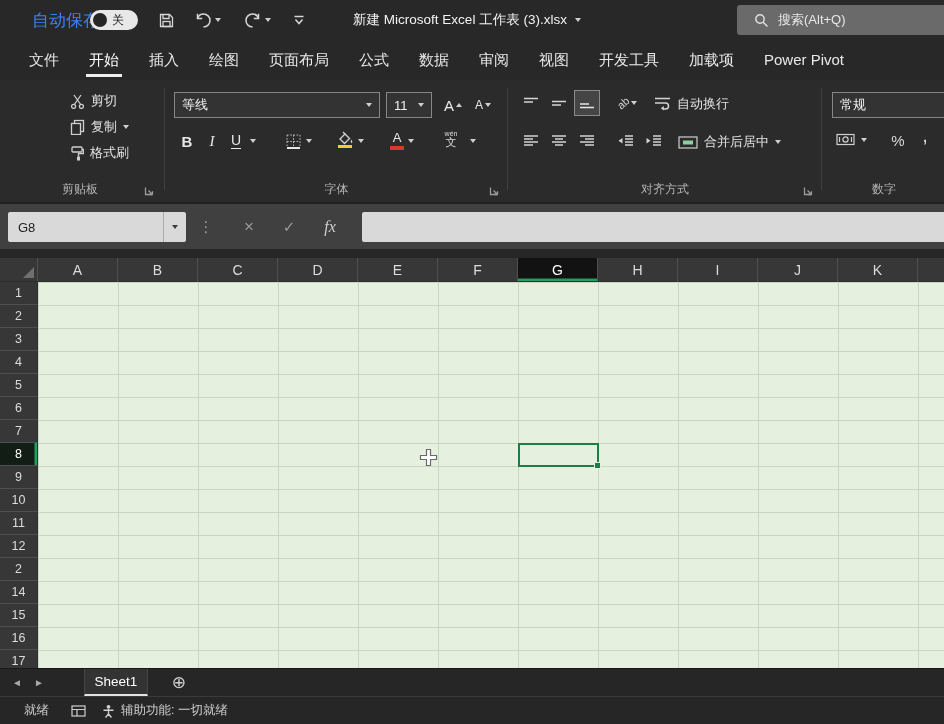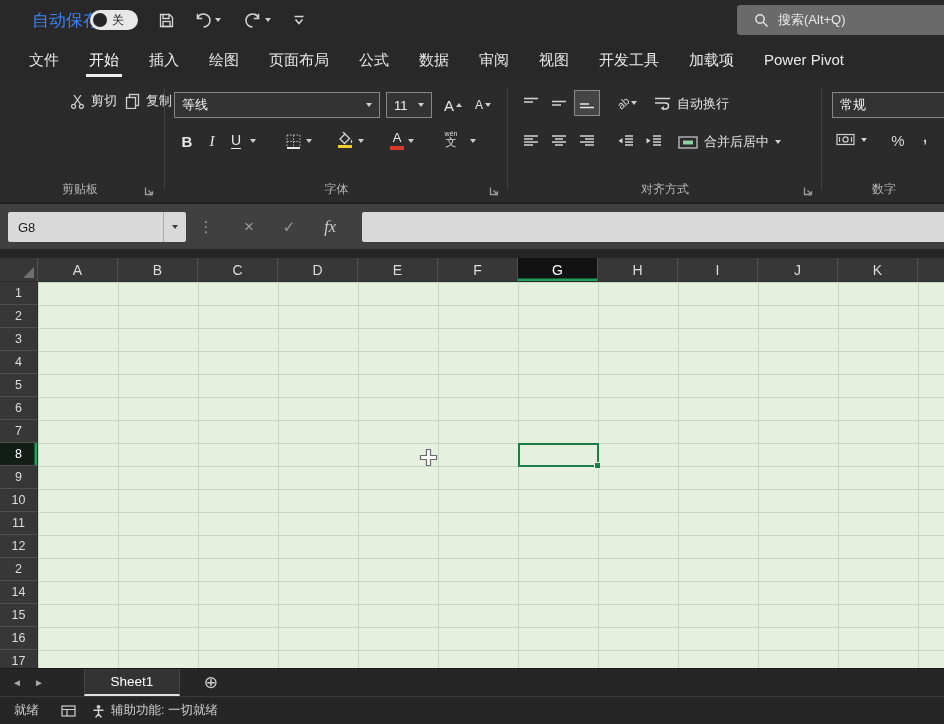--- a/index.html
+++ b/index.html
@@ -33,21 +33,21 @@
   .vdiv{position:absolute;top:8px;bottom:12px;width:1px;background:#414141}
   .grp-label{position:absolute;bottom:4px;font-size:12px;color:#b5b5b5;text-align:center}
   .launcher{position:absolute;bottom:6px}
   .abs{position:absolute}
   .rbtn{display:flex;align-items:center;gap:6px;color:#e3e3e3;font-size:13px;white-space:nowrap}
   .tool{position:absolute;width:26px;height:26px;display:flex;align-items:center;justify-content:center;gap:2px}
   .tool.selected{background:#454545;border:1px solid #8a8a8a}
   .combo{position:absolute;height:26px;background:#333;border:1px solid #868686;display:flex;align-items:center;padding:0 7px;color:#f0f0f0;font-size:13px}
   .combo .chev{margin-left:auto}
   .paste{position:absolute;left:12px;top:7px;width:52px;height:82px;display:flex;flex-direction:column;align-items:center;justify-content:center;gap:4px;color:#e8e8e8;font-size:13px}
-  .clip-rows{position:absolute;left:70px;top:12px;display:flex;gap:8px}
+  .clip-rows{position:absolute;left:70px;top:12px;display:flex;flex-direction:column;gap:8px}
   .letterB{font-weight:bold;font-size:15px;color:#e8e8e8}
   .letterI{font-style:italic;font-family:"Liberation Serif",serif;font-size:15px;color:#e8e8e8}
   .letterU{font-size:14px;color:#e8e8e8;border-bottom:1.5px solid #e8e8e8;line-height:15px}
   .bigA{font-size:15px;color:#e8e8e8}
   .smallA{font-size:12px;color:#e8e8e8}
   .fc-wrap{display:flex;flex-direction:column;align-items:center}
   .fc-bar{width:14px;height:3.5px;margin-top:1px}
   .phon{display:flex;flex-direction:column;align-items:center;line-height:1;color:#dadada}
   .phon .py{font-size:7px}
   .phon .zh{font-size:11px}
@@ -74,25 +74,25 @@
   .cells{position:absolute;top:282px;left:38px;right:0;height:386px;background-color:#E5F0DF;
     background-image:linear-gradient(to right,#c7d7c1 1px,transparent 1px),linear-gradient(to bottom,#c7d7c1 1px,transparent 1px);
     background-size:80px 23px}
   .selection{position:absolute;left:480px;top:161px;width:81px;height:24px;border:2px solid #1E7C46}
   .handle{position:absolute;right:-4px;bottom:-4px;width:7px;height:7px;background:#1E7C46;border:1px solid #E5F0DF}
   .cursor{position:absolute;left:419px;top:448px}
 
   
   .sheetbar{position:absolute;top:668px;left:0;right:0;height:28px;background:#262626;border-top:1px solid #191919;display:flex;align-items:center}
   .nav{font-size:10px;color:#a8a8a8;padding:0 6px}
-  .sheet-tab{margin-left:34px;width:96px;height:27px;display:flex;align-items:center;justify-content:center;background:#333;color:#fff;font-size:13.5px;border-left:1px solid #454545;border-right:1px solid #454545;border-bottom:2.5px solid #e2e2e2}
+  .sheet-tab{margin-left:34px;width:64px;height:27px;display:flex;align-items:center;justify-content:center;background:#333;color:#fff;font-size:13.5px;border-left:1px solid #454545;border-right:1px solid #454545;border-bottom:2.5px solid #e2e2e2}
   .addsheet{margin-left:24px;font-size:17px;color:#cfcfcf}
 
   
-  .statusbar{position:absolute;top:696px;left:0;right:0;height:28px;background:#262626;border-top:1px solid #3a3a3a;display:flex;align-items:center;padding-left:14px;font-size:12.5px;color:#cfcfcf}
+  .statusbar{position:absolute;top:696px;left:0;right:0;height:28px;background:#262626;border-top:1px solid #3a3a3a;display:flex;align-items:center;padding-left:24px;font-size:12.5px;color:#cfcfcf}
   .sb-item{display:flex;align-items:center;gap:6px}
 </style>
 </head>
 <body>
 
 <div class="screen">
 
   <div class="titlebar">
     <span class="tb autosave">自动保存</span>
     <div class="pill">
@@ -118,20 +118,24 @@
           <path d="M14.5 1.8 V6.5 H9.8" fill="none" stroke="#d6d6d6" stroke-width="1.5"></path>
           <path d="M14.5 6.5 C13.5 3.5 11 2 8.5 2 4.9 2 2 4.9 2 8.5 2 12.1 4.9 15 8.5 15" fill="none" stroke="#d6d6d6" stroke-width="1.5"></path>
         </svg>
       <span class="chev"></span>
     </div>
     <div class="qat" style="left:293px">
       <svg width="12" height="11">
           <path d="M1.5 1.5 h9" stroke="#d6d6d6" stroke-width="1.5"></path>
           <path d="M2.5 4.5 L6 8.5 L9.5 4.5" fill="none" stroke="#d6d6d6" stroke-width="1.5"></path>
         </svg>
+    </div>
+    <div class="title-center">
+      <span>新建 Microsoft Excel 工作表 (3).xlsx</span>
+      <span class="chev"></span>
     </div>
     <div class="searchbox">
       <svg width="15" height="15">
           <circle cx="6" cy="6" r="4.2" fill="none" stroke="#e2e2e2" stroke-width="1.4"></circle>
           <path d="M9.2 9.2 L13.5 13.5" stroke="#e2e2e2" stroke-width="1.4"></path>
         </svg>
       <span>搜索(Alt+Q)</span>
     </div>
   </div>
 

